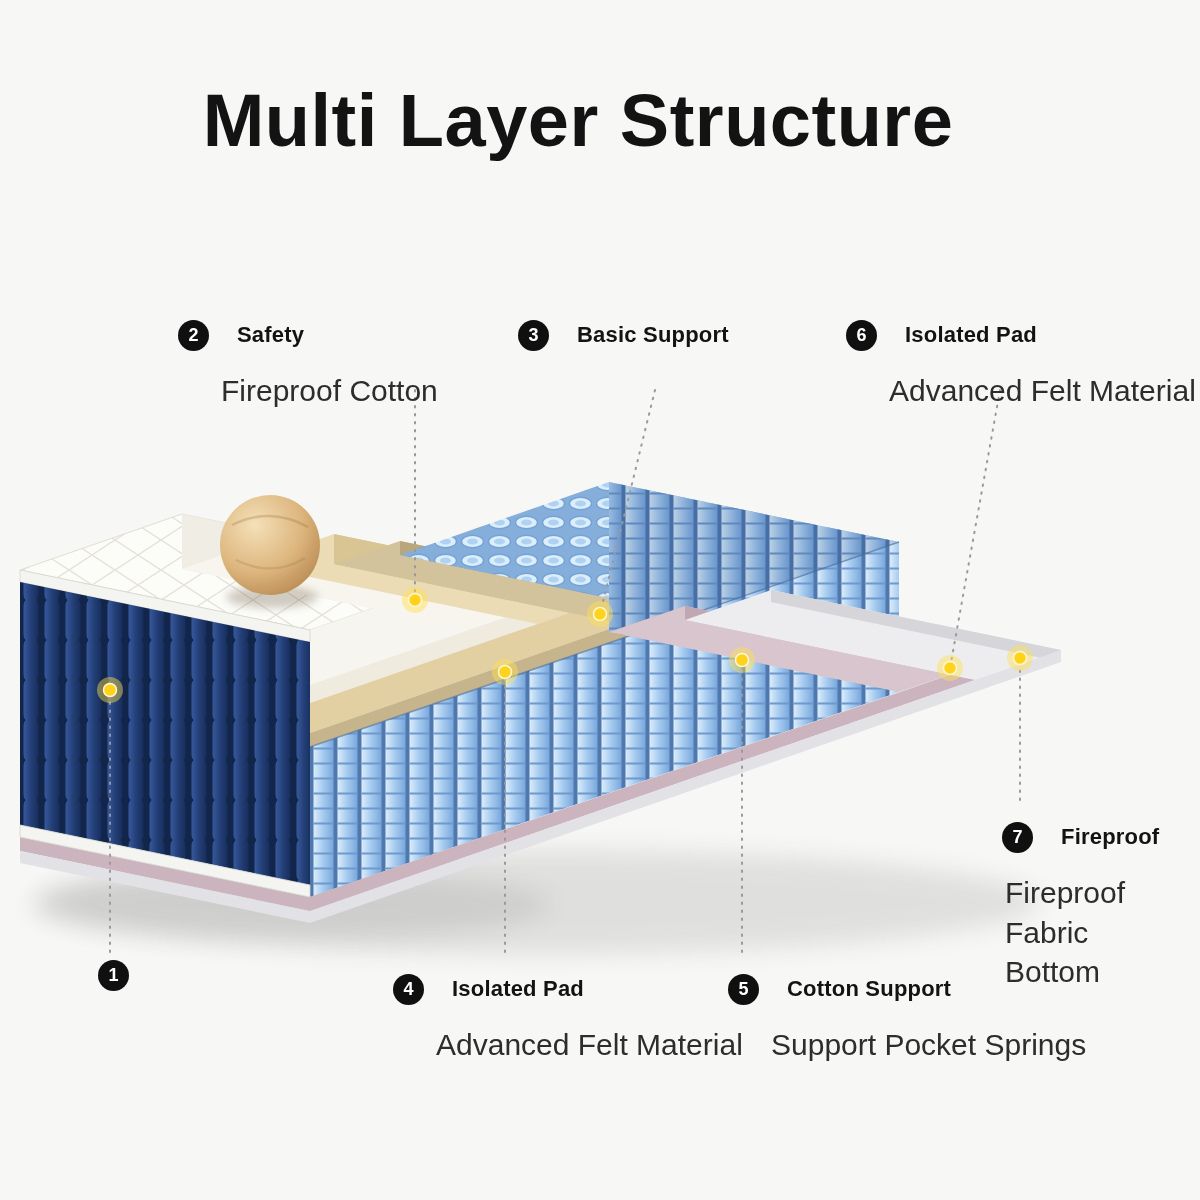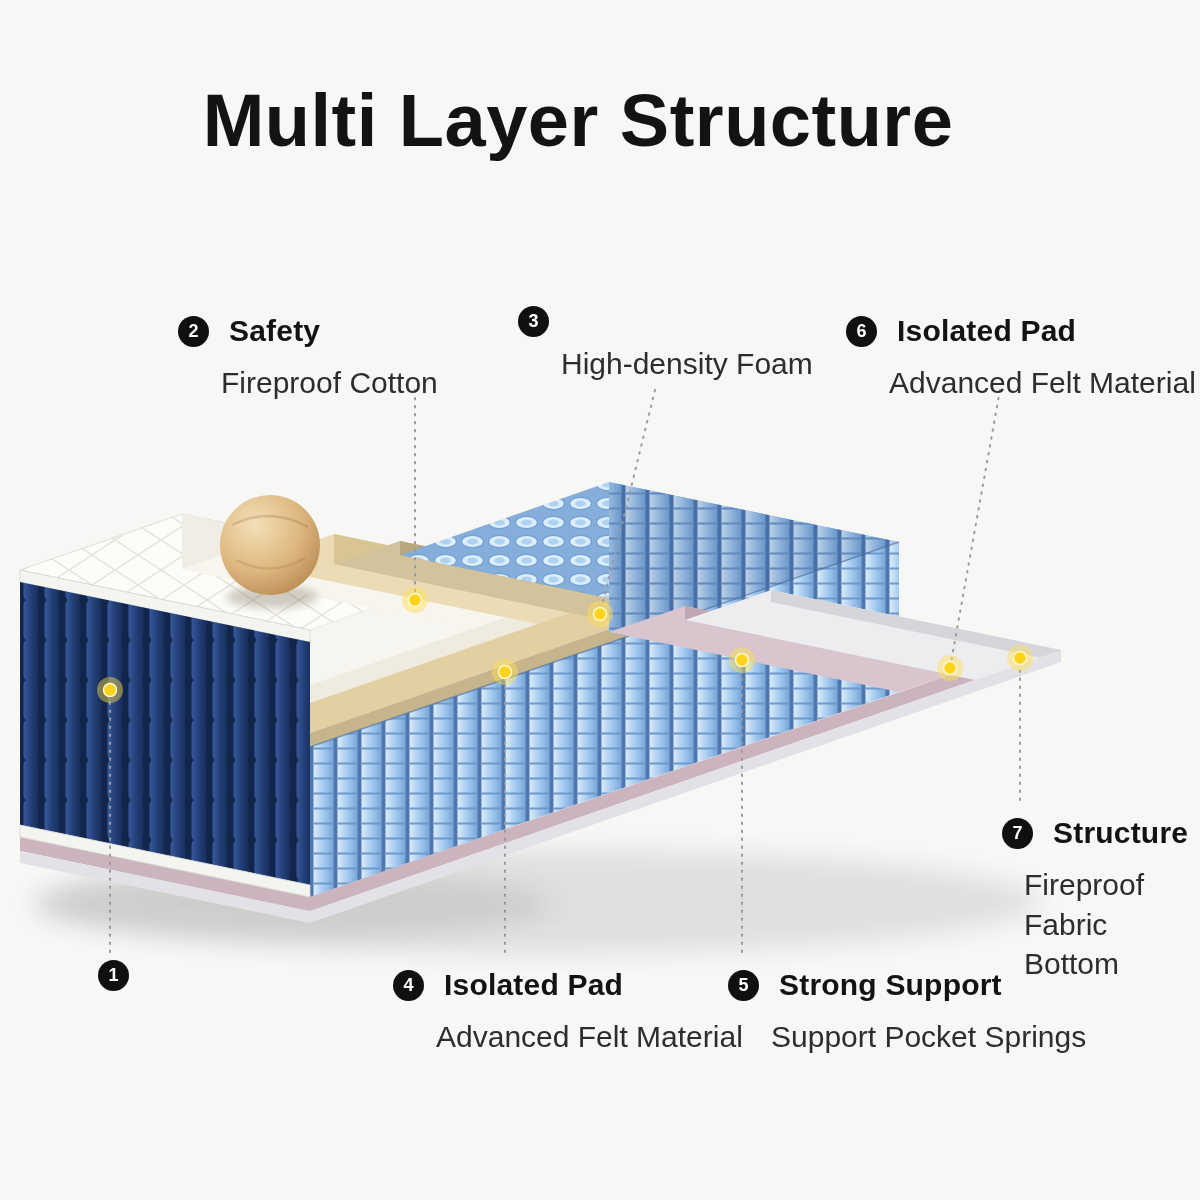--- a/index.html
+++ b/index.html
@@ -5,23 +5,23 @@
   html,body{margin:0;padding:0;background:#f6f6f4;}
   .stage{position:relative;width:1200px;height:1200px;background:#f7f7f5;overflow:hidden;
          font-family:"Liberation Sans",sans-serif;color:#151515;}
   .stage svg.scene{position:absolute;inset:0;}
   h1.page-title{position:absolute;top:84px;left:0;width:1156px;margin:0;text-align:center;
          font-size:74px;font-weight:bold;letter-spacing:0.5px;color:#131313;line-height:1;}
   .callout{position:absolute;}
   .callout .head{display:flex;align-items:center;gap:12px;}
   .badge{width:31px;height:31px;border-radius:50%;background:#101010;color:#ffffff;
          font-size:18px;font-weight:bold;display:flex;align-items:center;justify-content:center;flex:0 0 auto;}
-  .callout h2{margin:8px;font-size:30px;font-weight:bold;color:#131313;letter-spacing:0.2px;white-space:nowrap;}
+  .callout h2{margin:16px;font-size:22px;font-weight:bold;color:#131313;letter-spacing:0.2px;white-space:nowrap;}
   .callout p{margin:7px 0 0 43px;font-size:30px;line-height:1.32;color:#2d2d2d;white-space:pre-line;}
-  .callout.tight p{margin-left:22px;}
+  .callout.tight p{margin-left:3px;}
   
   .c-safety{left:178px;top:306px;}
   .c-basic{left:518px;top:306px;}
   .c-pad6{left:846px;top:306px;}
   .c-protect{left:1002px;top:808px;width:195px;}
   .c-breath{left:98px;top:960px;width:260px;}
   .c-pad4{left:393px;top:960px;}
   .c-strong{left:728px;top:960px;}
 </style>
 </head>
@@ -183,36 +183,36 @@
     <div class="head">
       <span class="badge">2</span>
       <h2>Safety</h2>
     </div>
     <p>Fireproof Cotton</p>
   </div>
 
   <div class="callout c-basic">
     <div class="head">
       <span class="badge">3</span>
-    </div>
-    <p>High-density Foam</p>
+      <h2>Basic Support</h2>
+    </div>
   </div>
 
   <div class="callout c-pad6">
     <div class="head">
       <span class="badge">6</span>
       <h2>Isolated Pad</h2>
     </div>
     <p>Advanced Felt Material</p>
   </div>
 
   <div class="callout tight c-protect">
     <div class="head">
       <span class="badge">7</span>
-      <h2>Structure</h2>
+      <h2>Fireproof</h2>
     </div>
     <p>Fireproof Fabric
 Bottom</p>
   </div>
 
   <div class="callout c-breath">
     <div class="head">
       <span class="badge">1</span>
     </div>
   </div>
@@ -221,18 +221,18 @@
     <div class="head">
       <span class="badge">4</span>
       <h2>Isolated Pad</h2>
     </div>
     <p>Advanced Felt Material</p>
   </div>
 
   <div class="callout c-strong">
     <div class="head">
       <span class="badge">5</span>
-      <h2>Strong Support</h2>
+      <h2>Cotton Support</h2>
     </div>
     <p>Support Pocket Springs</p>
   </div>
 
 </div>
 
 </body></html>

